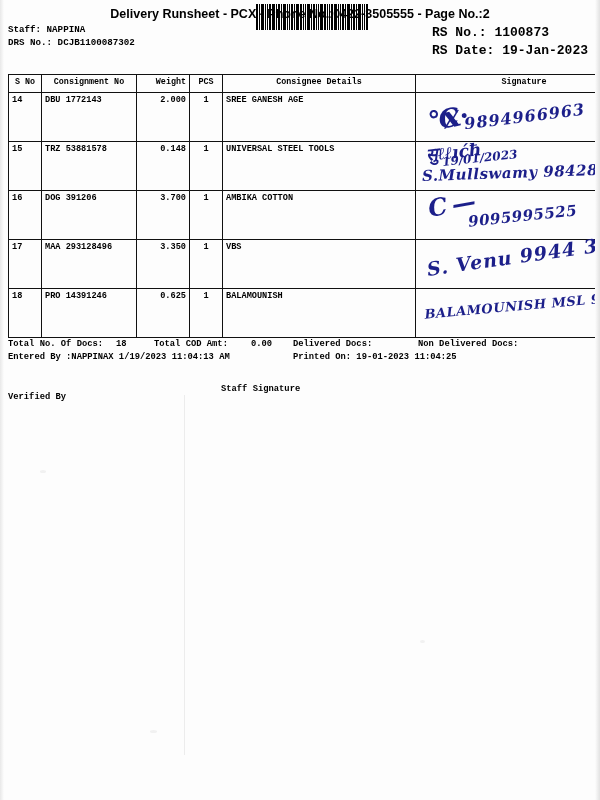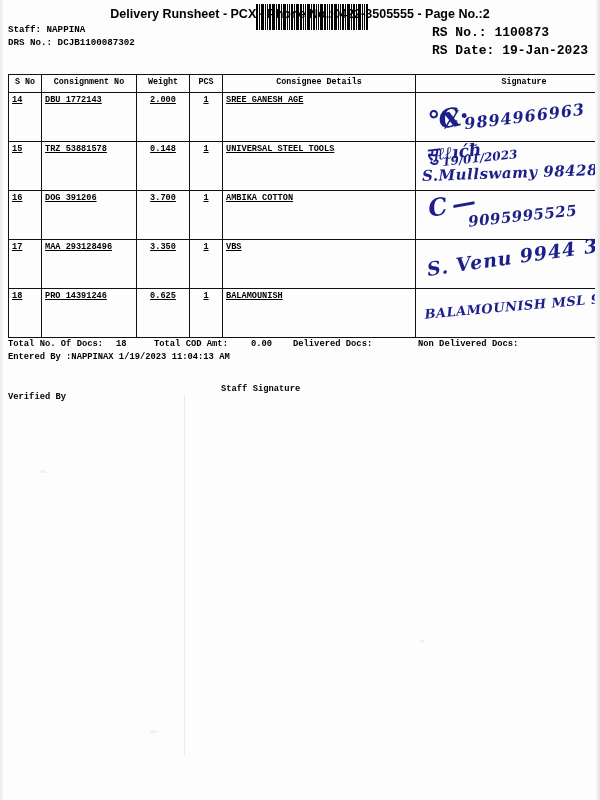--- a/index.html
+++ b/index.html
@@ -115,29 +115,29 @@
     background: transparent;
   }
   table.runsheet th {
     font-weight: bold;
     font-size: 8.4px;
     height: 13px;
     padding: 2px 3px;
   }
   .c-sno   { width: 26px; }
   .c-cn    { width: 88px; }
-  .c-wt    { width: 46px; text-align: center; }
+  .c-wt    { width: 46px; text-align: right; }
   .c-pcs   { width: 26px; text-align: center; }
   .c-cons  { width: 186px; }
   .c-sign  { width: 210px; }
 
   tbody td {
     height: 44px;
   }
-  tbody tr td { position: relative; text-decoration: underline; }
+  tbody tr td { position: relative; }
 
   
   .sig {
     position: absolute;
     left: 0; top: 0; right: 0; bottom: 0;
     pointer-events: none;
   }
   .hand {
     position: absolute;
     font-family: "DejaVu Serif", serif;
@@ -333,20 +333,21 @@
 
     <div class="totals">
       <span class="t-abs" style="left:0px;  top:0px;">Total No. Of Docs:</span>
       <span class="t-abs" style="left:108px;top:0px;">18</span>
       <span class="t-abs" style="left:146px;top:0px;">Total COD Amt:</span>
       <span class="t-abs" style="left:243px;top:0px;">0.00</span>
       <span class="t-abs" style="left:285px;top:0px;">Delivered Docs:</span>
       <span class="t-abs" style="left:410px;top:0px;">Non Delivered Docs:</span>
 
       <span class="t-abs" style="left:0px;  top:13px;">Entered By :NAPPINAX 1/19/2023 11:04:13 AM</span>
+      <span class="t-abs" style="left:285px;top:13px;">Printed On: 19-01-2023 11:04:25</span>
     </div>
 
     <div class="footer2">
       <span class="t-abs" style="left:0px;  top:8px;">Verified By</span>
       <span class="t-abs" style="left:213px;top:0px;">Staff Signature</span>
     </div>
 
   </div>
 
   <div class="fold-line"></div>

